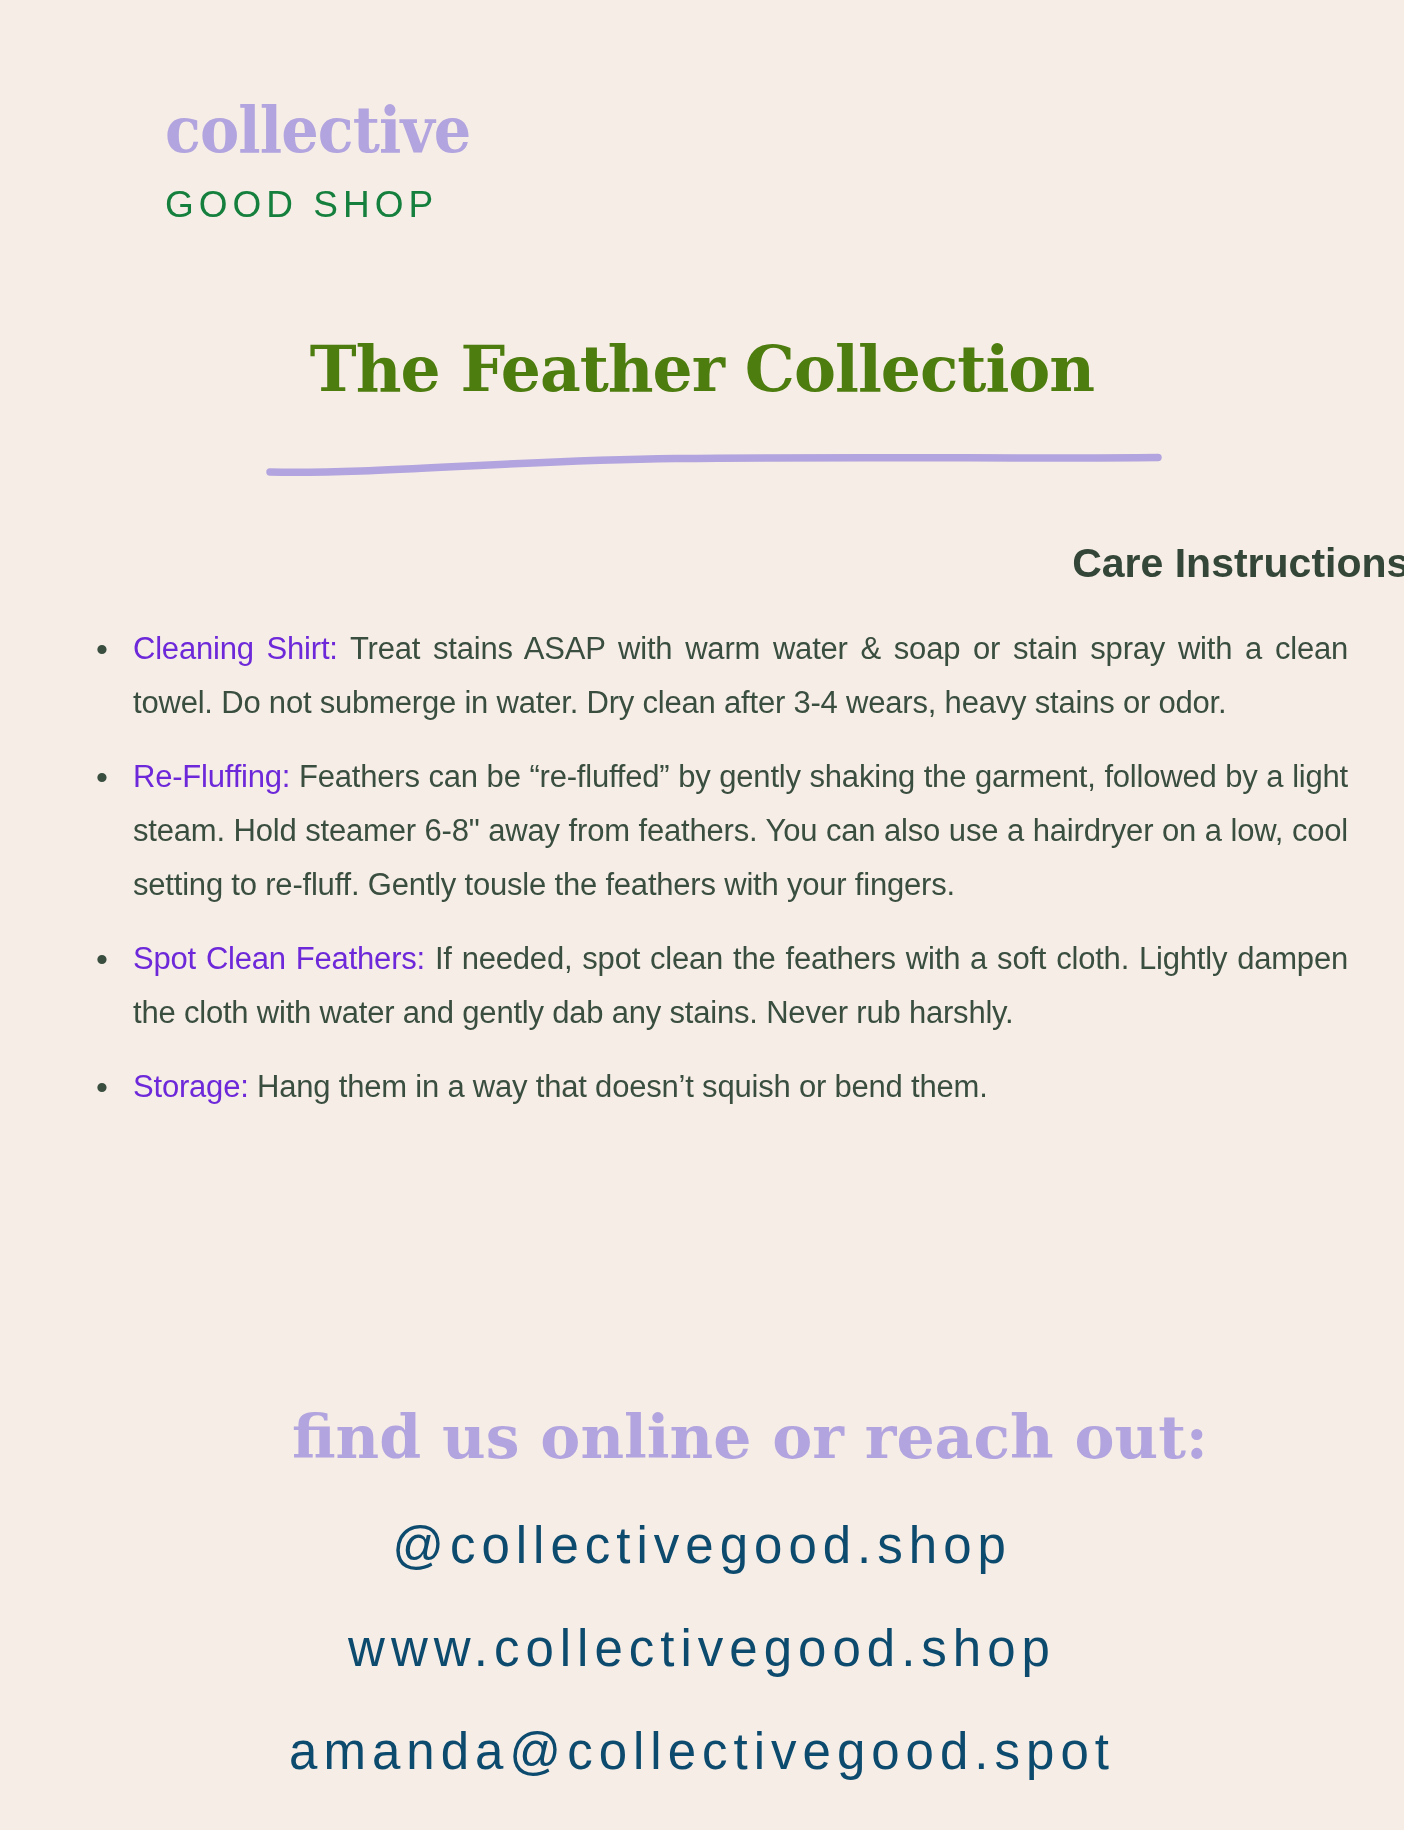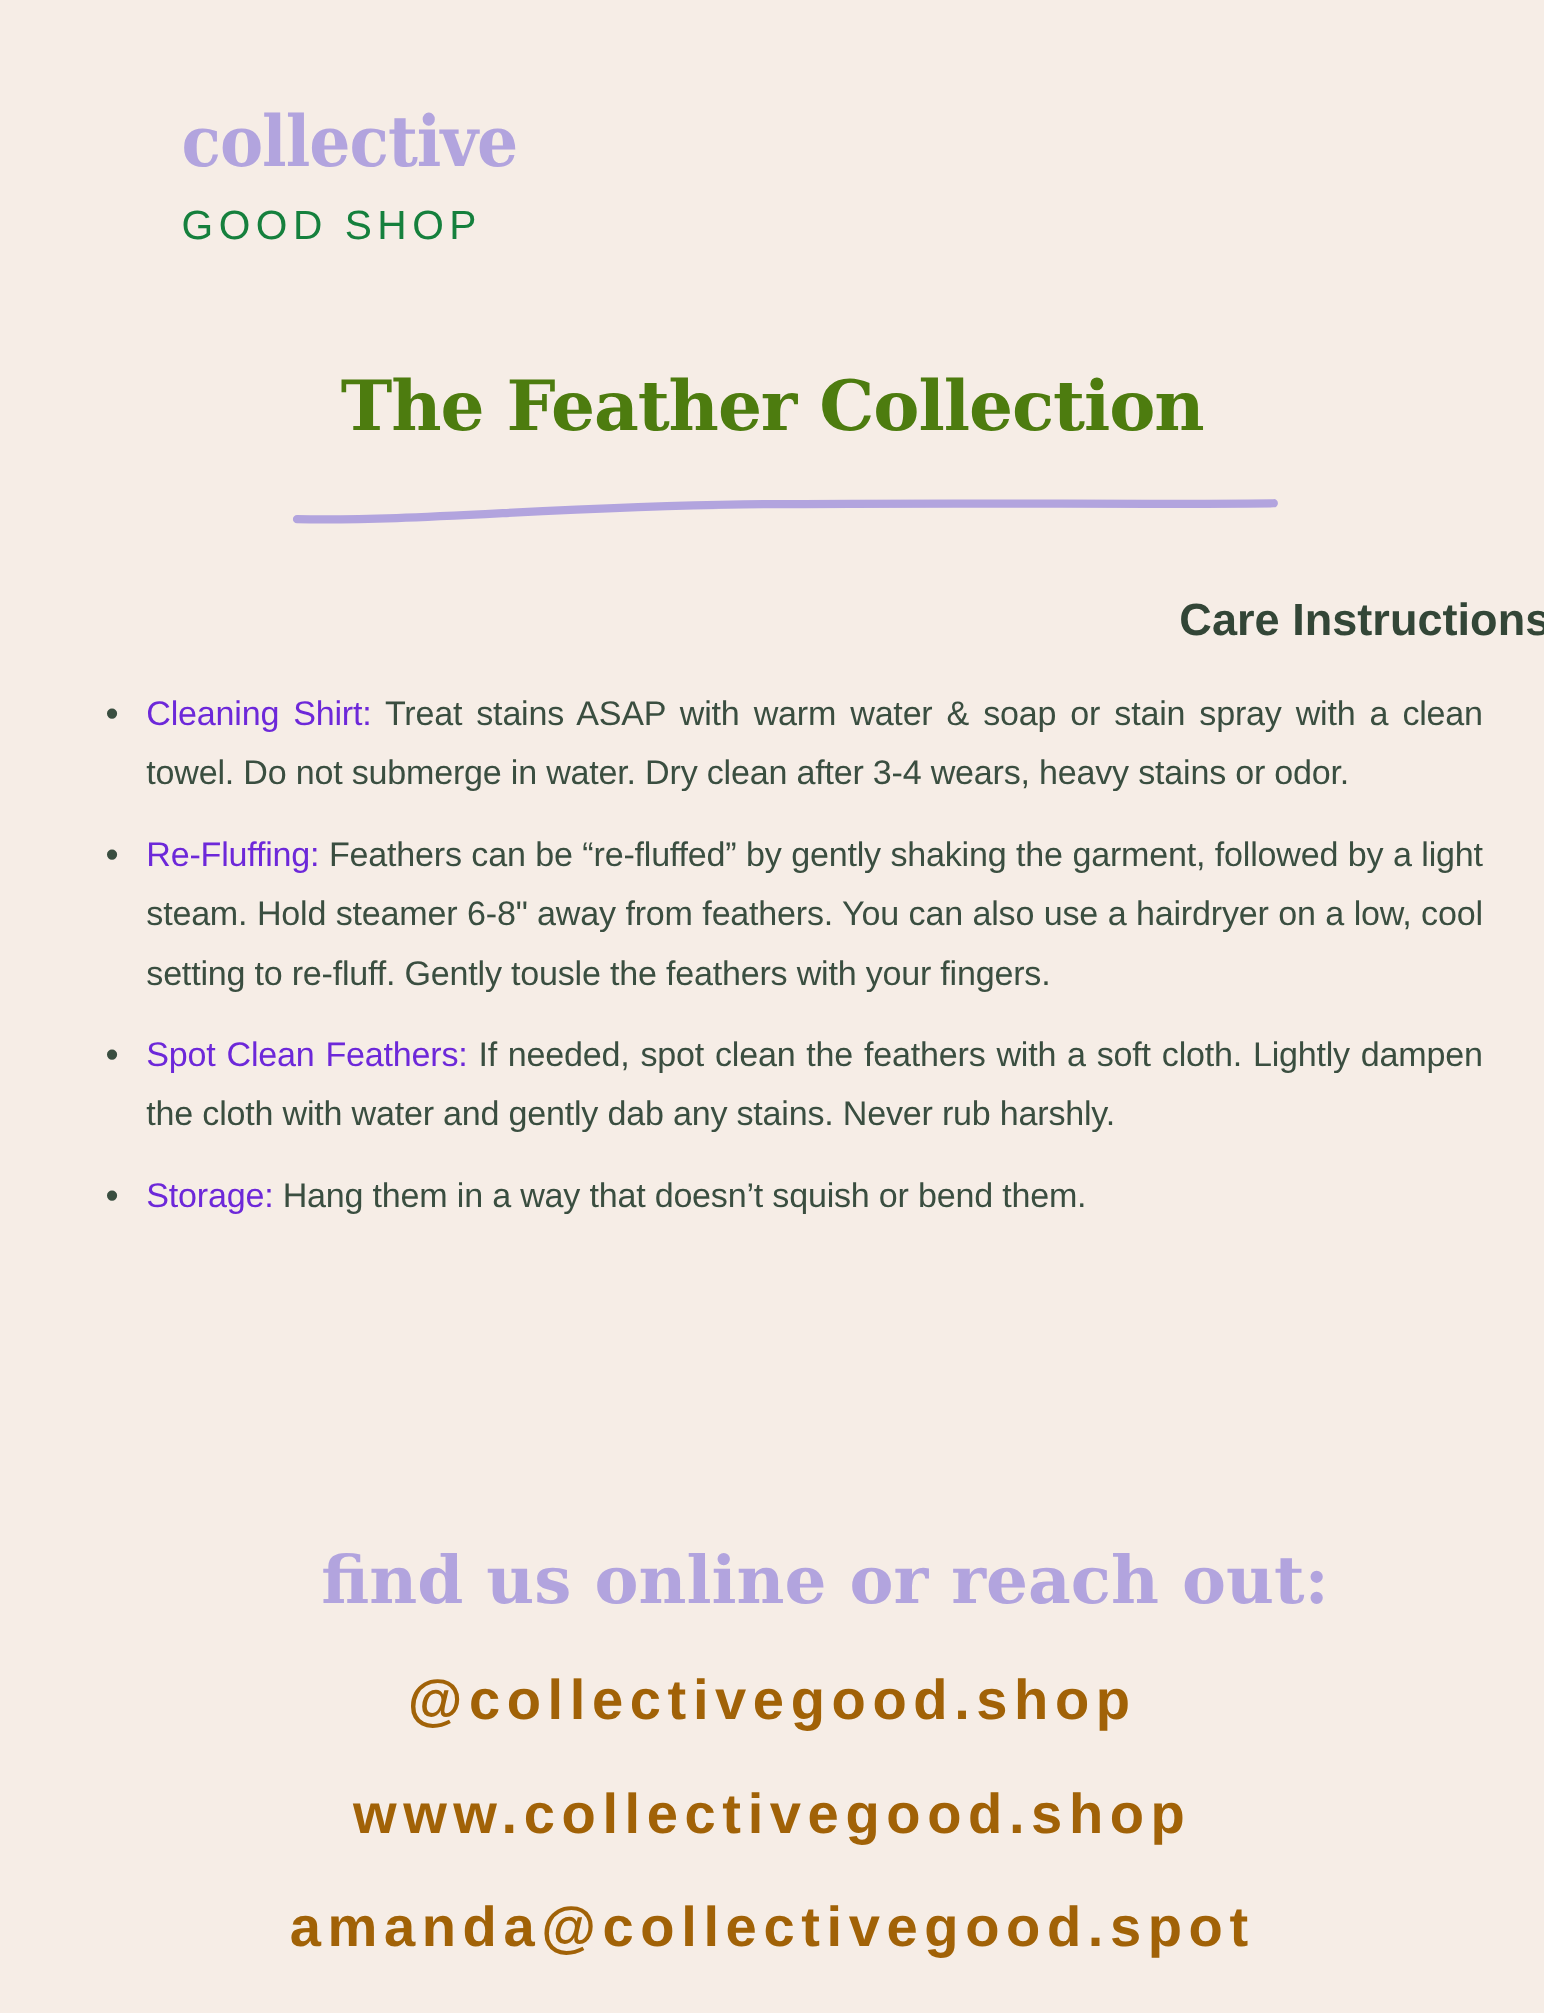--- a/index.html
+++ b/index.html
@@ -105,22 +105,21 @@
   .footer-contacts {
     position: absolute; left: 0; top: 1494px;
     width: 1404px;
     text-align: center;
   }
   .contact-line {
     font-family: "Liberation Sans", sans-serif;
     font-size: 51px;
     letter-spacing: 6px;
     line-height: 103px;
-    color: #a16207;
-    font-weight: bold;
+    color: #0c4a6e;
   }
 </style>
 </head>
 <body>
 
 <div class="page">
 
   <div class="logo">
     <div class="logo-name">collective</div>
     <div class="logo-tagline">GOOD SHOP</div>

